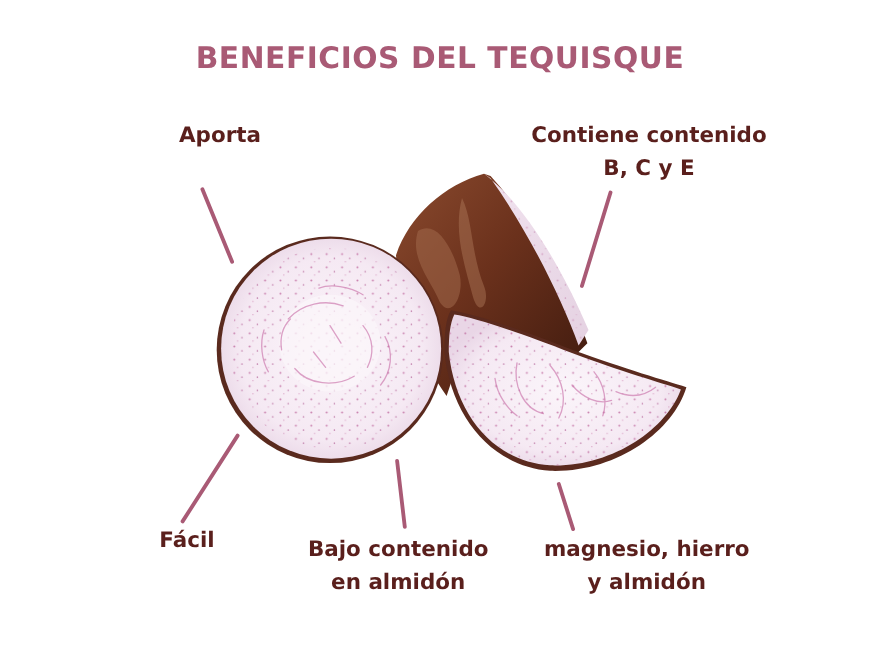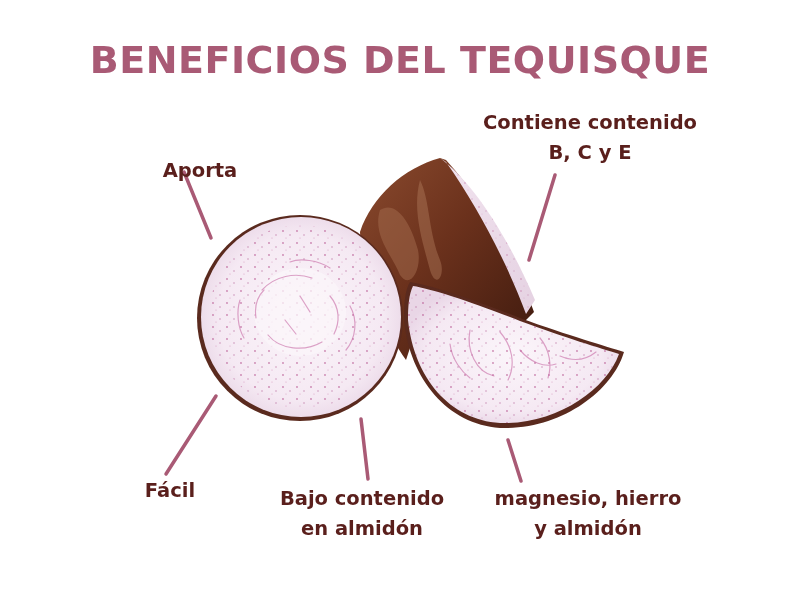--- a/index.html
+++ b/index.html
@@ -8,21 +8,21 @@
       background: #ffffff;
       position: relative;
       overflow: hidden;
       font-family: "DejaVu Sans", "Liberation Sans", sans-serif;
     }
     .title {
       position: absolute;
       left: 0; width: 800px;
       top: 38px;
       text-align: center;
-      font-size: 38px;
+      font-size: 27px;
       font-weight: bold;
       letter-spacing: 0.5px;
       color: #a95a75;
     }
     .label {
       position: absolute;
       text-align: center;
       font-size: 19.5px;
       font-weight: bold;
       line-height: 30px;
@@ -103,21 +103,21 @@
 
   <g stroke="#a95a75" stroke-width="3.5" stroke-linecap="round">
     <line x1="184" y1="172" x2="211" y2="238"></line>
     <line x1="555" y1="175" x2="529" y2="260"></line>
     <line x1="216" y1="396" x2="166" y2="474"></line>
     <line x1="361" y1="419" x2="368" y2="479"></line>
     <line x1="508" y1="440" x2="521" y2="481"></line>
   </g>
 </svg>
 
-<div class="label" style="left:105px; top:108px; width:190px;margin-top:48px;">
+<div class="label" style="left:105px; top:108px; width:190px;">
   <span>Aporta</span>
 </div>
 
 <div class="label" style="left:455px; top:108px; width:270px;">
   <span>Contiene contenido</span>
   <span>B, C y E</span>
 </div>
 
 <div class="label" style="left:95px; top:476px; width:150px;">
   <span>Fácil</span>

